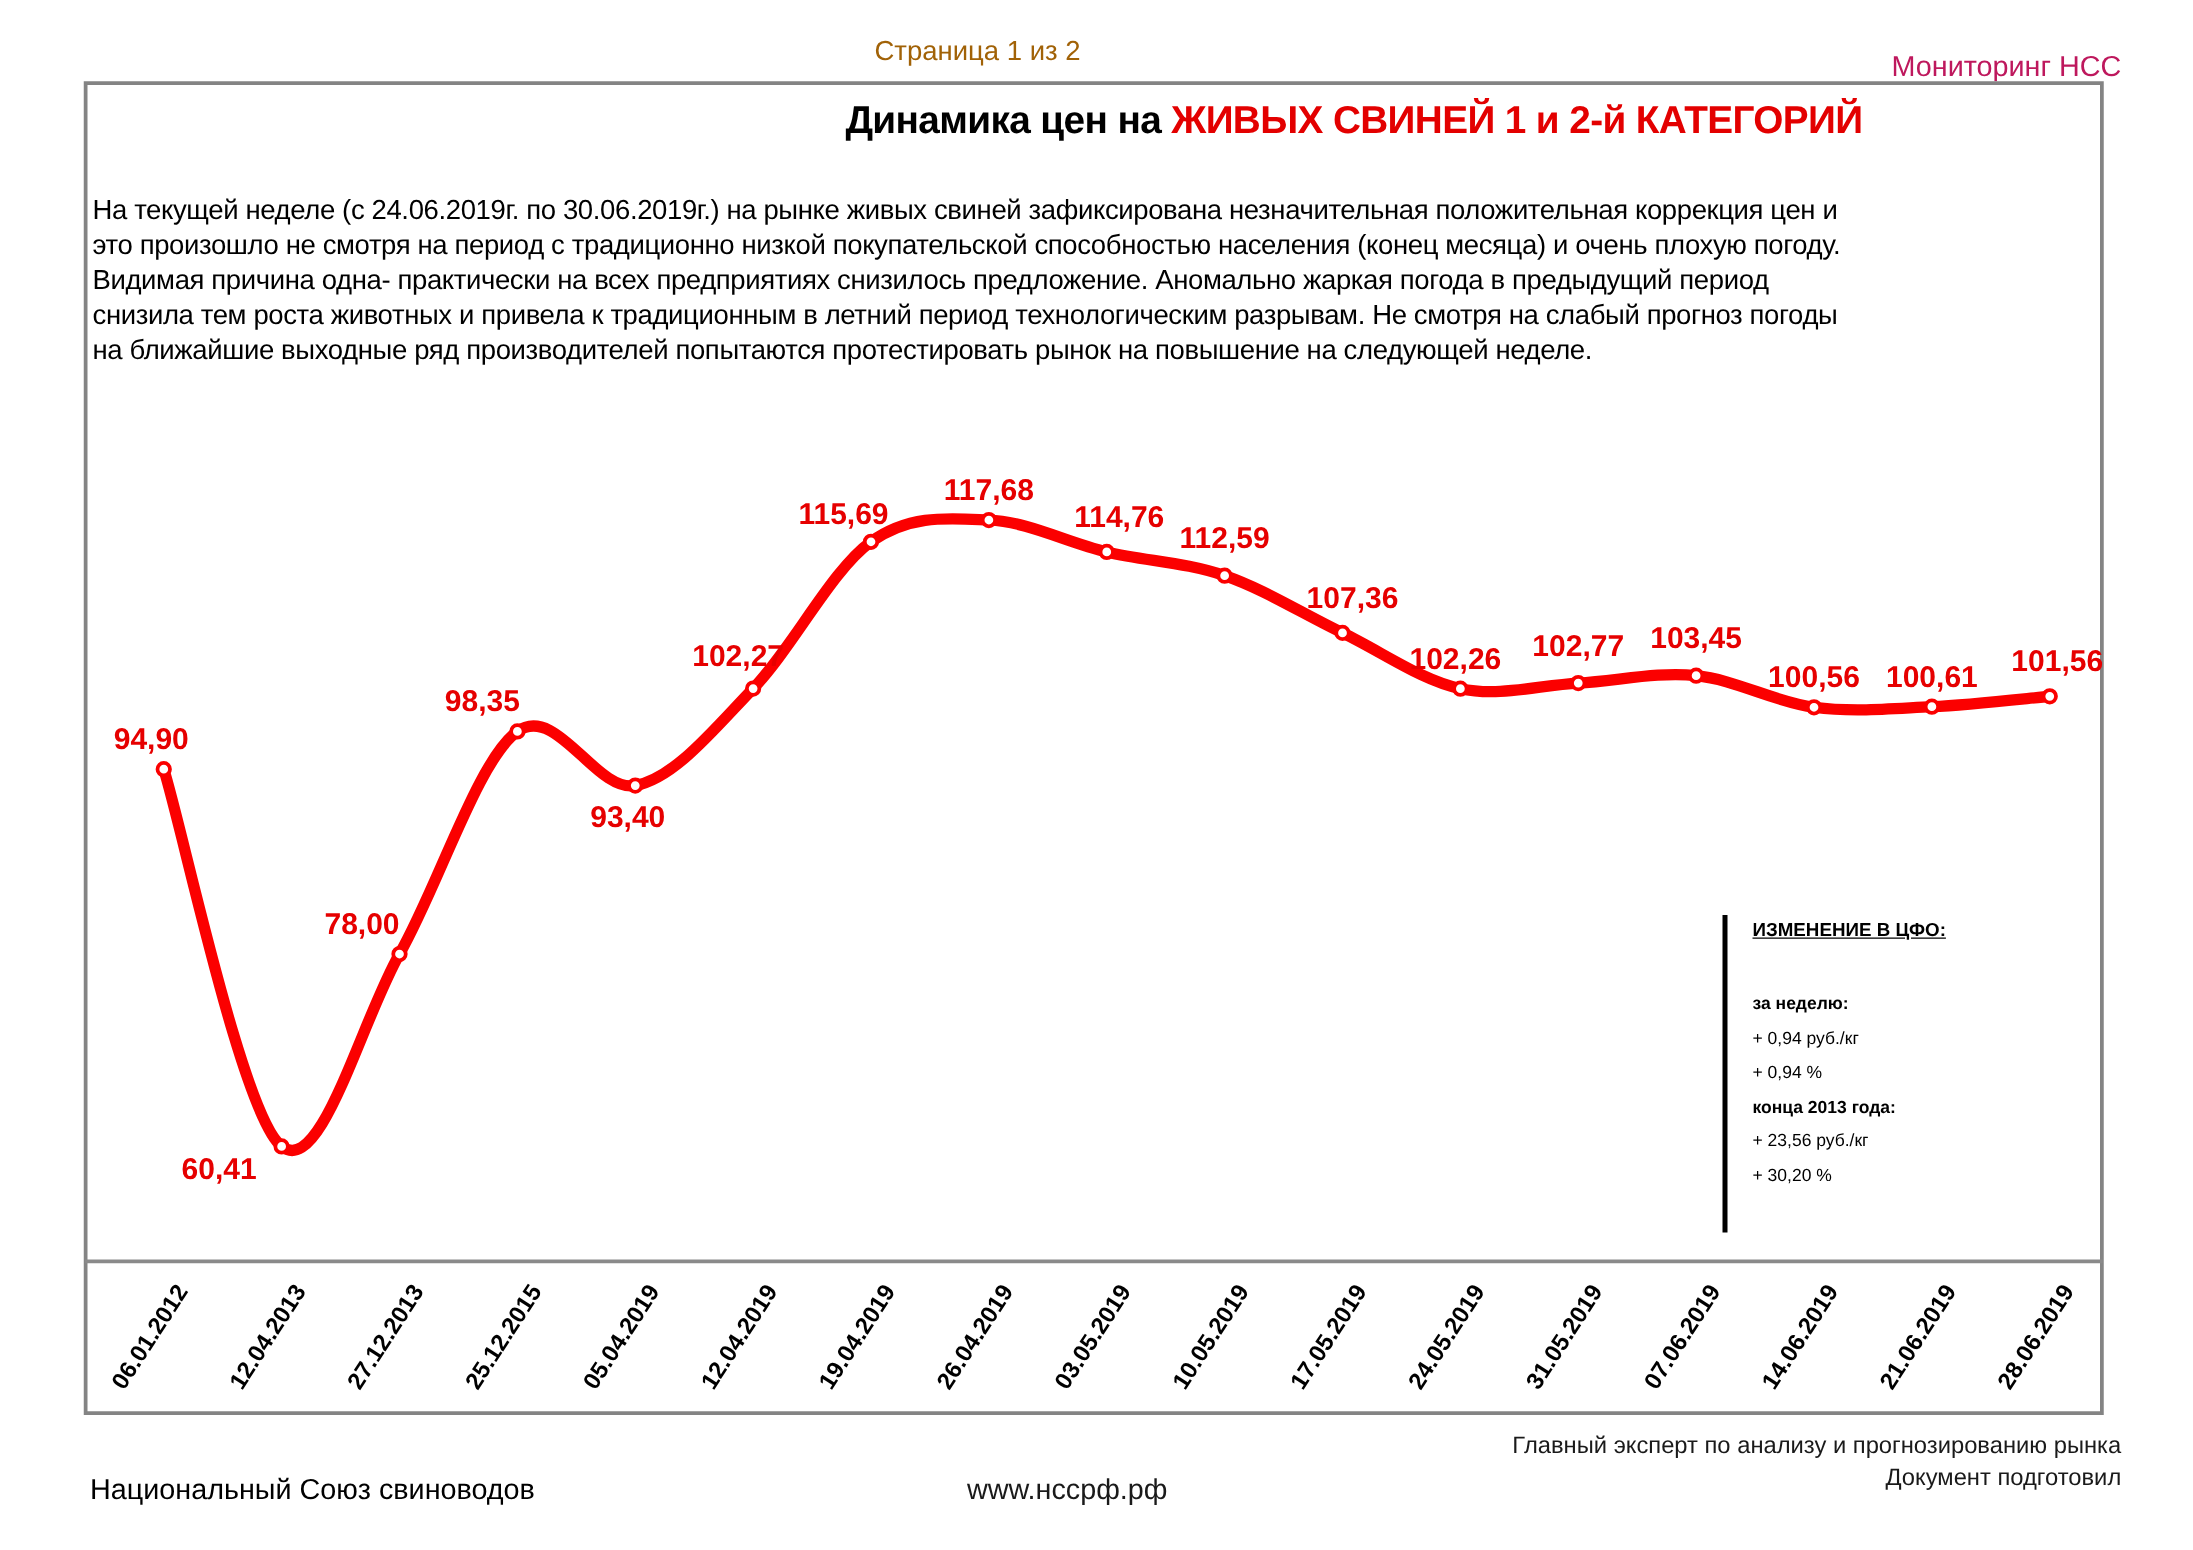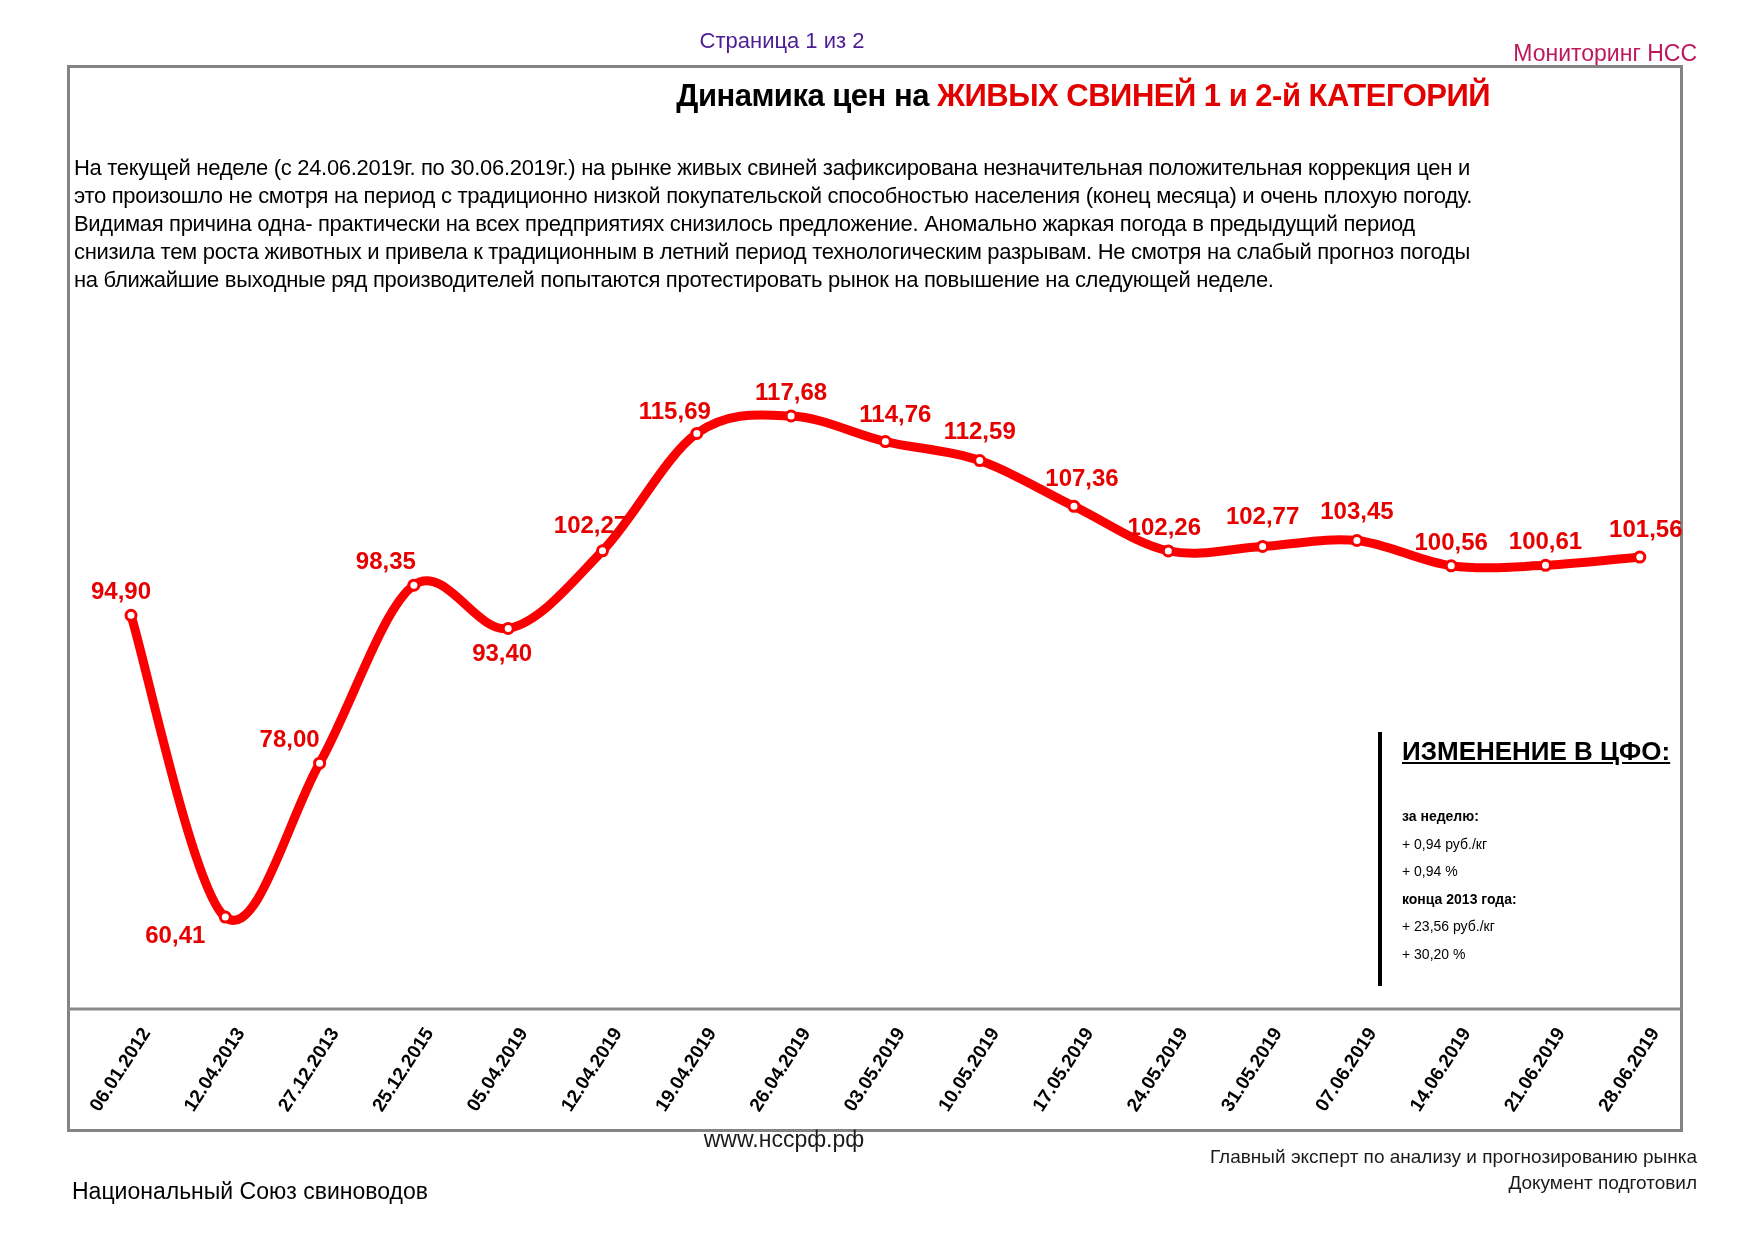--- a/index.html
+++ b/index.html
@@ -1,44 +1,44 @@
 <!DOCTYPE html>
 <html><head>
 <meta charset="utf-8">
 <style>
   html,body{margin:0;padding:0;background:#ffffff;}
   .page{position:relative;width:1754px;height:1240px;background:#ffffff;
         font-family:"Liberation Sans", sans-serif;color:#000;overflow:hidden;}
 
   .pagehead-center{position:absolute;left:632px;top:28px;width:300px;text-align:center;
-        font-size:22px;color:#4c1d95;}
+        font-size:22px;color:#a16207;}
   .pagehead-right{position:absolute;right:57px;top:40px;font-size:23px;color:#be185d;}
 
   .frame{position:absolute;left:67px;top:65px;width:1616px;height:1067px;
         border:3px solid #848484;box-sizing:border-box;background:#fff;}
 
   .chart-title{position:absolute;left:67px;top:78px;width:1423px;text-align:right;
         font-size:31px;font-weight:bold;letter-spacing:-0.5px;}
   .chart-title .red{color:#e30000;}
   .chart-subtitle{position:absolute;left:67px;top:116px;width:1423px;text-align:center;
         font-size:31px;font-weight:bold;letter-spacing:-0.5px;}
 
   .commentary{position:absolute;left:74px;top:154px;width:1424px;
         font-size:22px;font-weight:normal;line-height:28px;letter-spacing:-0.3px;}
 
   .chart-svg{position:absolute;left:0;top:0;width:1754px;height:1240px;pointer-events:none;}
 
   .ann-vline{position:absolute;left:1378px;top:732px;width:4px;height:254px;background:#000;}
   .annotation{position:absolute;left:1402px;top:736px;width:280px;}
-  .ann-title{font-size:26px;font-weight:bold;text-decoration:underline;margin-bottom:36px;}
+  .ann-title{font-size:15px;font-weight:bold;text-decoration:underline;margin-bottom:36px;}
   .ann-line{font-size:14px;line-height:27.5px;}
   .ann-line.bold{font-weight:bold;}
 
   .footer-left{position:absolute;left:72px;top:1178px;font-size:23px;color:#000000;}
-  .footer-center{position:absolute;left:634px;top:1126px;width:300px;text-align:center;
+  .footer-center{position:absolute;left:634px;top:1178px;width:300px;text-align:right;
         font-size:23px;color:#1a1a1a;}
   .footer-right{position:absolute;right:57px;top:1144px;width:600px;text-align:right;
         font-size:19px;line-height:26px;color:#1a1a1a;}
 </style>
 </head>
 <body>
 
 <div class="page">
 
   <div class="pagehead-center">Страница 1 из 2</div>

